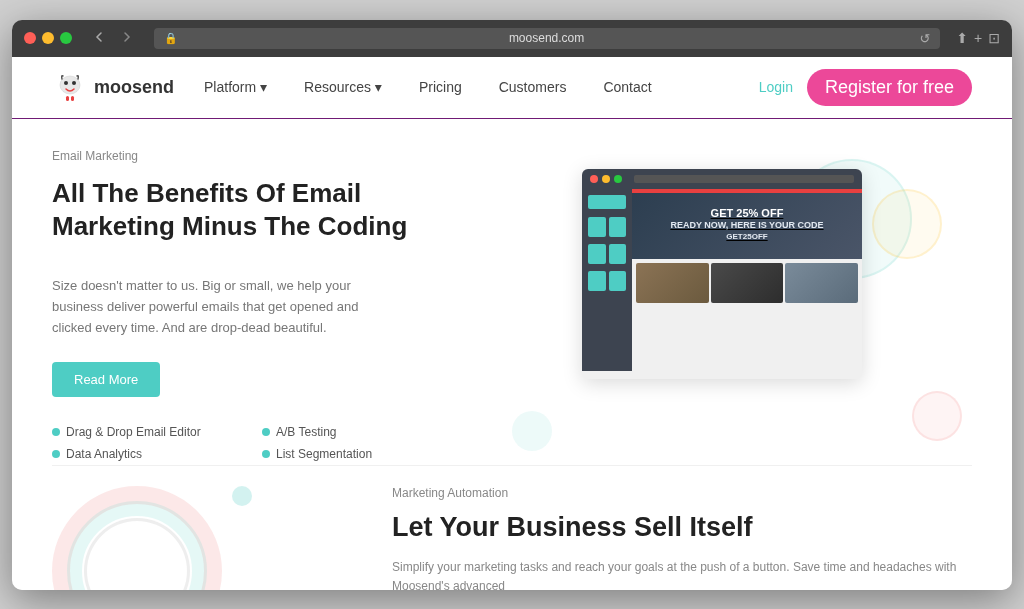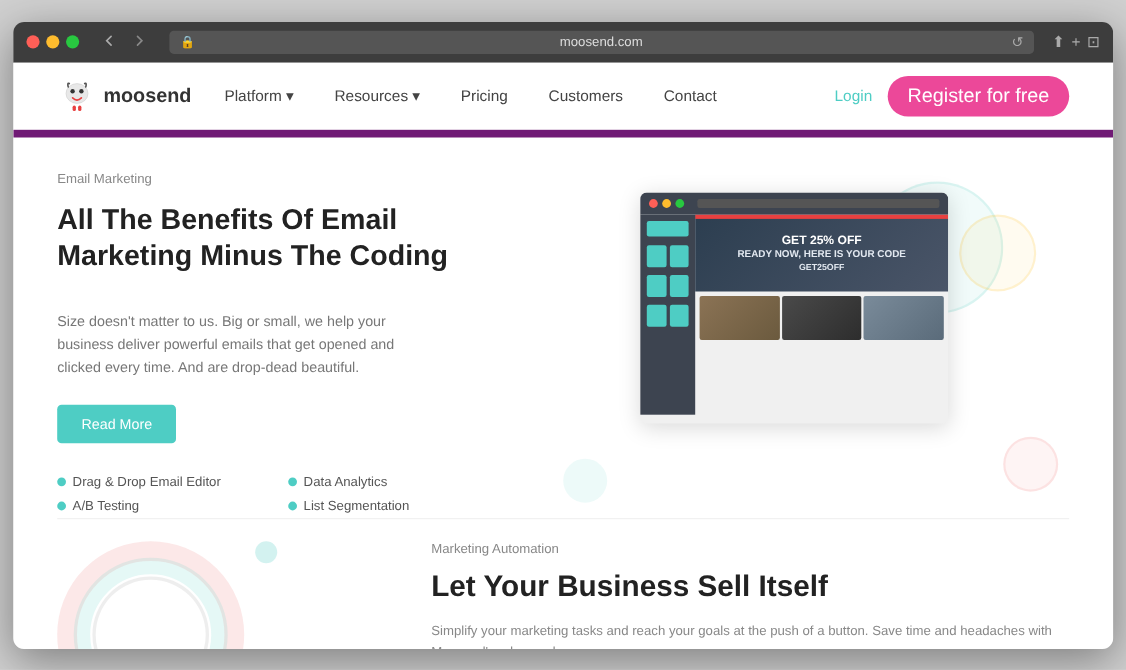--- a/index.html
+++ b/index.html
@@ -58,21 +58,21 @@
       overflow: hidden;
       display: flex;
       flex-direction: column;
     }
 
     
     .navbar {
       display: flex;
       align-items: center;
       padding: 12px 40px;
-      border-bottom: 7px solid #701a75;
+      border-bottom: 1px solid #701a75;
       flex-shrink: 0;
     }
 
     .logo-area { display: flex; align-items: center; gap: 6px; margin-right: 30px; }
     .logo-icon { width: 36px; height: 36px; }
     .logo-text { font-size: 18px; font-weight: 600; color: #333; }
 
     .nav-links { display: flex; align-items: center; gap: 37px; flex: 1; }
     .nav-link { color: #444; font-size: 14px; text-decoration: none; cursor: pointer; }
 
@@ -296,25 +296,25 @@
           <h1 class="main-heading">All The Benefits Of Email Marketing Minus The Coding</h1>
           <p class="main-description">Size doesn't matter to us. Big or small, we help your business deliver powerful emails that get opened and clicked every time. And are drop-dead beautiful.</p>
           <button class="read-more-btn">Read More</button>
           <div class="features-grid">
             <div class="feature-item">
               <div class="feature-dot"></div>
               <span>Drag &amp; Drop Email Editor</span>
             </div>
             <div class="feature-item">
               <div class="feature-dot"></div>
-              <span>Data Analytics</span>
+              <span>A/B Testing</span>
             </div>
             <div class="feature-item">
               <div class="feature-dot"></div>
-              <span>A/B Testing</span>
+              <span>Data Analytics</span>
             </div>
             <div class="feature-item">
               <div class="feature-dot"></div>
               <span>List Segmentation</span>
             </div>
           </div>
         </div>
 
         <div class="right-content">
 
@@ -344,21 +344,21 @@
                   <div class="sidebar-block sb-sm"></div>
                 </div>
                 <div class="sb-pair">
                   <div class="sidebar-block sb-sm"></div>
                   <div class="sidebar-block sb-sm"></div>
                 </div>
               </div>
               <div class="editor-main">
                 <div class="email-header-img">
                   <div class="orange-bar"></div>
-                  <div style="text-align:center;">
+                  <div style="text-align:center;text-decoration:underline;">
                     <div class="email-promo-text">GET 25% OFF</div>
                     <div class="email-promo-code">READY NOW, HERE IS YOUR CODE</div>
                     <div class="email-promo-code" style="font-size:8px;margin-top:2px;">GET25OFF</div>
                   </div>
                 </div>
                 <div class="email-photos">
                   <div class="photo-placeholder photo-1"></div>
                   <div class="photo-placeholder photo-2"></div>
                   <div class="photo-placeholder photo-3"></div>
                 </div>

